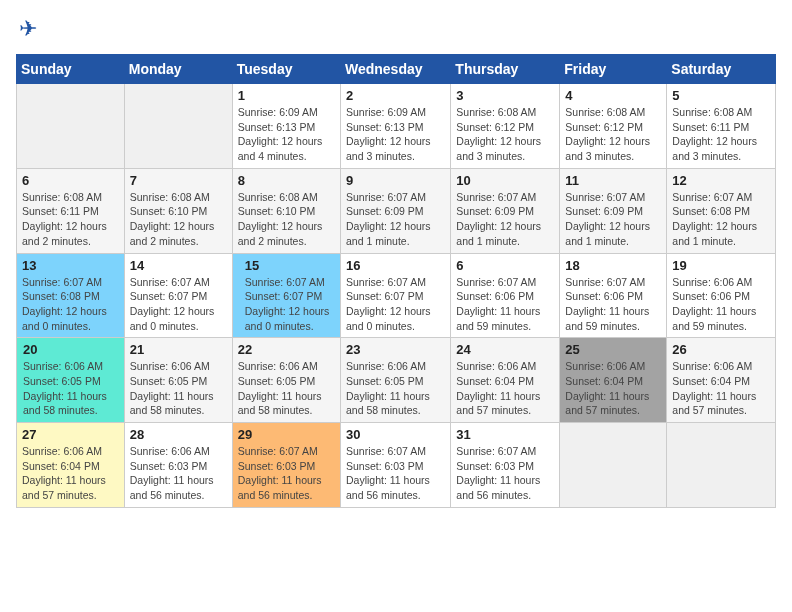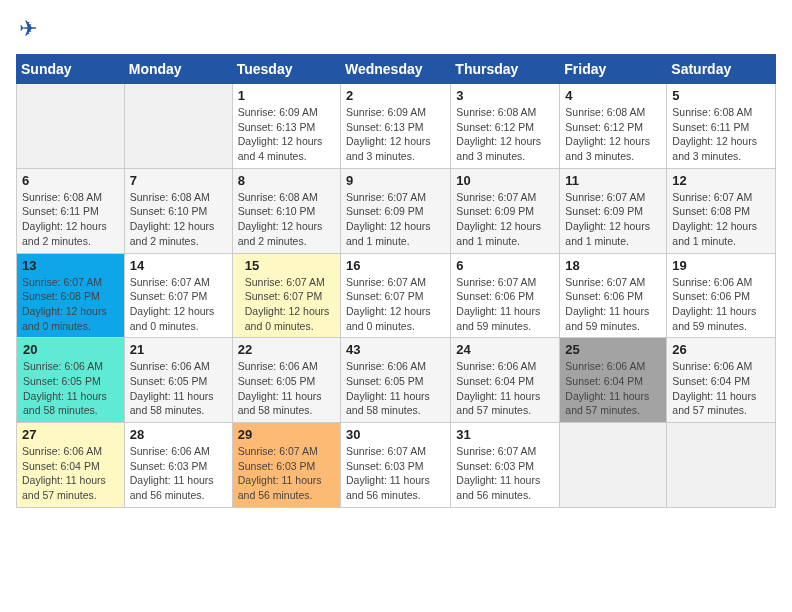--- a/index.html
+++ b/index.html
@@ -159,29 +159,29 @@
         <td style="background: rgb(245, 245, 245);">
           <div class="day-number">11</div>
           <div class="day-detail">Sunrise: 6:07 AM<br>Sunset: 6:09 PM<br>Daylight: 12 hours and 1 minute.</div>
         </td>
         <td style="background: rgb(245, 245, 245);">
           <div class="day-number">12</div>
           <div class="day-detail">Sunrise: 6:07 AM<br>Sunset: 6:08 PM<br>Daylight: 12 hours and 1 minute.</div>
         </td>
       </tr>
       <tr>
-        <td style="background: #0ea5e9;">
+        <td style="background: #7dd3fc;">
           <div class="day-number">13</div>
           <div class="day-detail">Sunrise: 6:07 AM<br>Sunset: 6:08 PM<br>Daylight: 12 hours and 0 minutes.</div>
         </td>
         <td style="background: rgb(255, 255, 255);">
           <div class="day-number">14</div>
           <div class="day-detail">Sunrise: 6:07 AM<br>Sunset: 6:07 PM<br>Daylight: 12 hours and 0 minutes.</div>
         </td>
-        <td style="background: #fef9c3; padding-left: 12px;">
+        <td style="background: #7dd3fc; padding-left: 12px;">
           <div class="day-number">15</div>
           <div class="day-detail">Sunrise: 6:07 AM<br>Sunset: 6:07 PM<br>Daylight: 12 hours and 0 minutes.</div>
         </td>
         <td style="background: rgb(255, 255, 255);">
           <div class="day-number">16</div>
           <div class="day-detail">Sunrise: 6:07 AM<br>Sunset: 6:07 PM<br>Daylight: 12 hours and 0 minutes.</div>
         </td>
         <td style="background: rgb(255, 255, 255);">
           <div class="day-number">6</div>
           <div class="day-detail">Sunrise: 6:07 AM<br>Sunset: 6:06 PM<br>Daylight: 11 hours and 59 minutes.</div>
@@ -202,21 +202,21 @@
         </td>
         <td style="background: rgb(245, 245, 245);">
           <div class="day-number">21</div>
           <div class="day-detail">Sunrise: 6:06 AM<br>Sunset: 6:05 PM<br>Daylight: 11 hours and 58 minutes.</div>
         </td>
         <td style="background: rgb(245, 245, 245);">
           <div class="day-number">22</div>
           <div class="day-detail">Sunrise: 6:06 AM<br>Sunset: 6:05 PM<br>Daylight: 11 hours and 58 minutes.</div>
         </td>
         <td style="background: rgb(245, 245, 245);">
-          <div class="day-number">43</div>
+          <div class="day-number">23</div>
           <div class="day-detail">Sunrise: 6:06 AM<br>Sunset: 6:05 PM<br>Daylight: 11 hours and 58 minutes.</div>
         </td>
         <td style="background: rgb(245, 245, 245);">
           <div class="day-number">24</div>
           <div class="day-detail">Sunrise: 6:06 AM<br>Sunset: 6:04 PM<br>Daylight: 11 hours and 57 minutes.</div>
         </td>
         <td style="background: #a3a3a3;">
           <div class="day-number">25</div>
           <div class="day-detail">Sunrise: 6:06 AM<br>Sunset: 6:04 PM<br>Daylight: 11 hours and 57 minutes.</div>
         </td>

